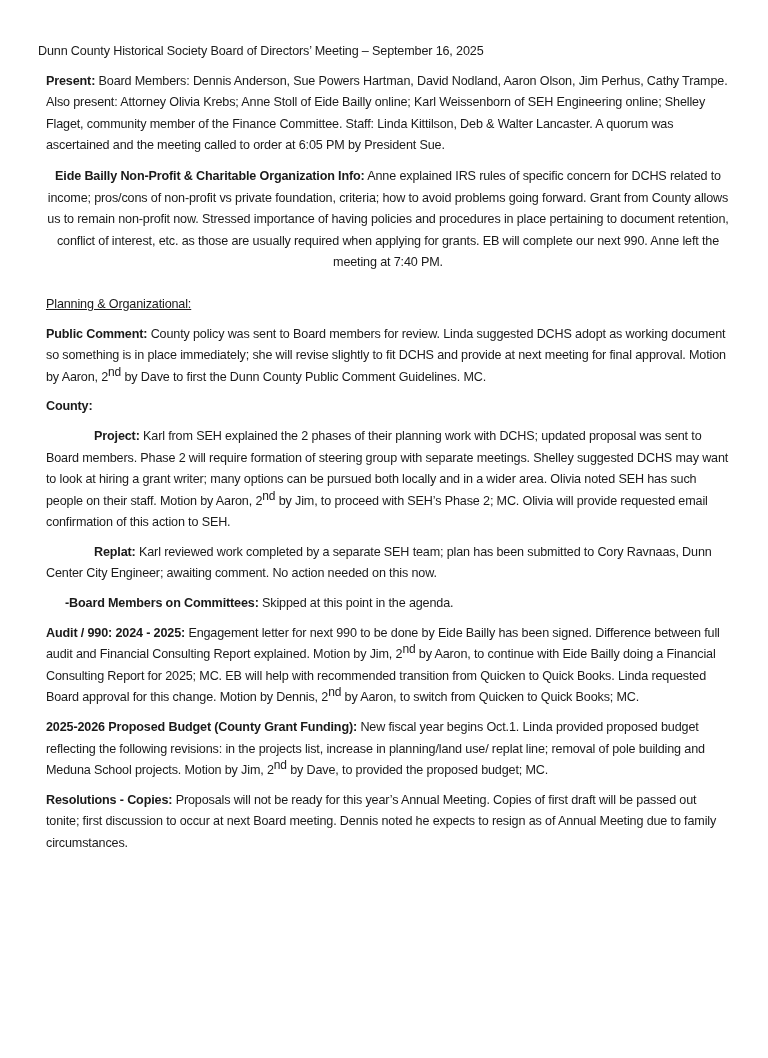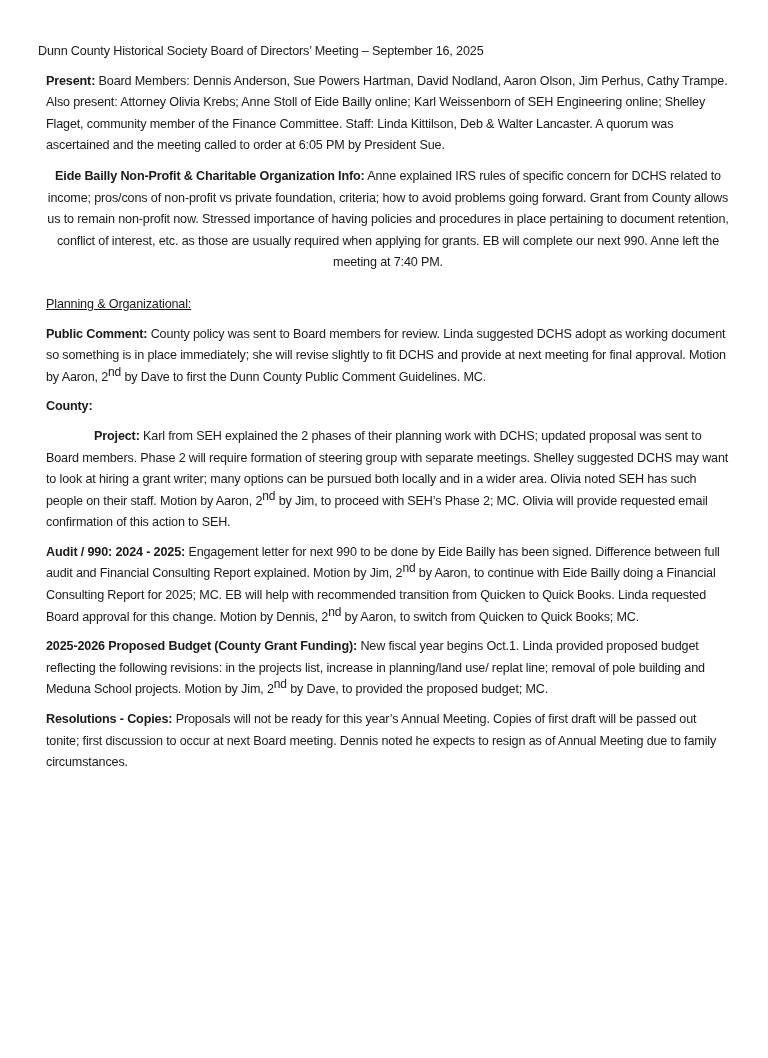--- a/index.html
+++ b/index.html
@@ -39,21 +39,23 @@
 
   <p><span class="u">Planning &amp; Organizational:</span></p>
 
   <p><b>Public Comment:</b><span> County policy was sent to Board members for review. Linda suggested DCHS adopt as working document so something is in place immediately; she will revise slightly to fit DCHS and provide at next meeting for final approval. Motion by Aaron, 2</span><sup>nd</sup><span> by Dave to first the Dunn County Public Comment Guidelines. MC.</span></p>
 
   <p><b>County:</b></p>
 
 
   <p class="ind2"><b>Project:</b><span> Karl from SEH explained the 2 phases of their planning work with DCHS; updated proposal was sent to Board members. Phase 2 will require formation of steering group with separate meetings.  Shelley suggested DCHS may want to look at hiring a grant writer; many options can be pursued both locally and in a wider area. Olivia noted SEH has such people on their staff. Motion by Aaron, 2</span><sup>nd</sup><span> by Jim, to proceed with SEH’s Phase 2; MC. Olivia will provide requested email confirmation of this action to SEH.</span></p>
 
+  <p class="ind2"><b>Replat:</b><span> Karl reviewed work completed by a separate SEH team; plan has been submitted to Cory Ravnaas, Dunn Center City Engineer; awaiting comment. No action needed on this now.</span></p>
 
+  <p class="ind1"><b>-Board Members on Committees:</b><span> Skipped at this point in the agenda.</span></p>
 
 
   <p><b>Audit / 990: 2024 - 2025:</b><span> Engagement letter for next 990 to be done by Eide Bailly has been signed. Difference between full audit and Financial Consulting Report explained. Motion by Jim, 2</span><sup>nd</sup><span> by Aaron, to continue with Eide Bailly doing a Financial Consulting Report for 2025; MC.  EB will help with recommended transition from Quicken to Quick Books. Linda requested Board approval for this change.  Motion by Dennis, 2</span><sup>nd</sup><span> by Aaron, to switch from Quicken to Quick Books; MC.</span></p>
 
   <p><b>2025-2026 Proposed Budget (County Grant Funding):</b><span> New fiscal year begins Oct.1.  Linda provided proposed budget reflecting the following revisions: in the projects list, increase in planning/land use/ replat line; removal of pole building and Meduna School projects.  Motion by Jim, 2</span><sup>nd</sup><span> by Dave, to provided the proposed budget; MC.</span></p>
 
   <p><b>Resolutions - Copies:</b><span> Proposals will not be ready for this year’s Annual Meeting. Copies of first draft will be passed out tonite; first discussion to occur at next Board meeting.  Dennis noted he expects to resign as of Annual Meeting due to family circumstances.</span></p>
 
 </div>
 

